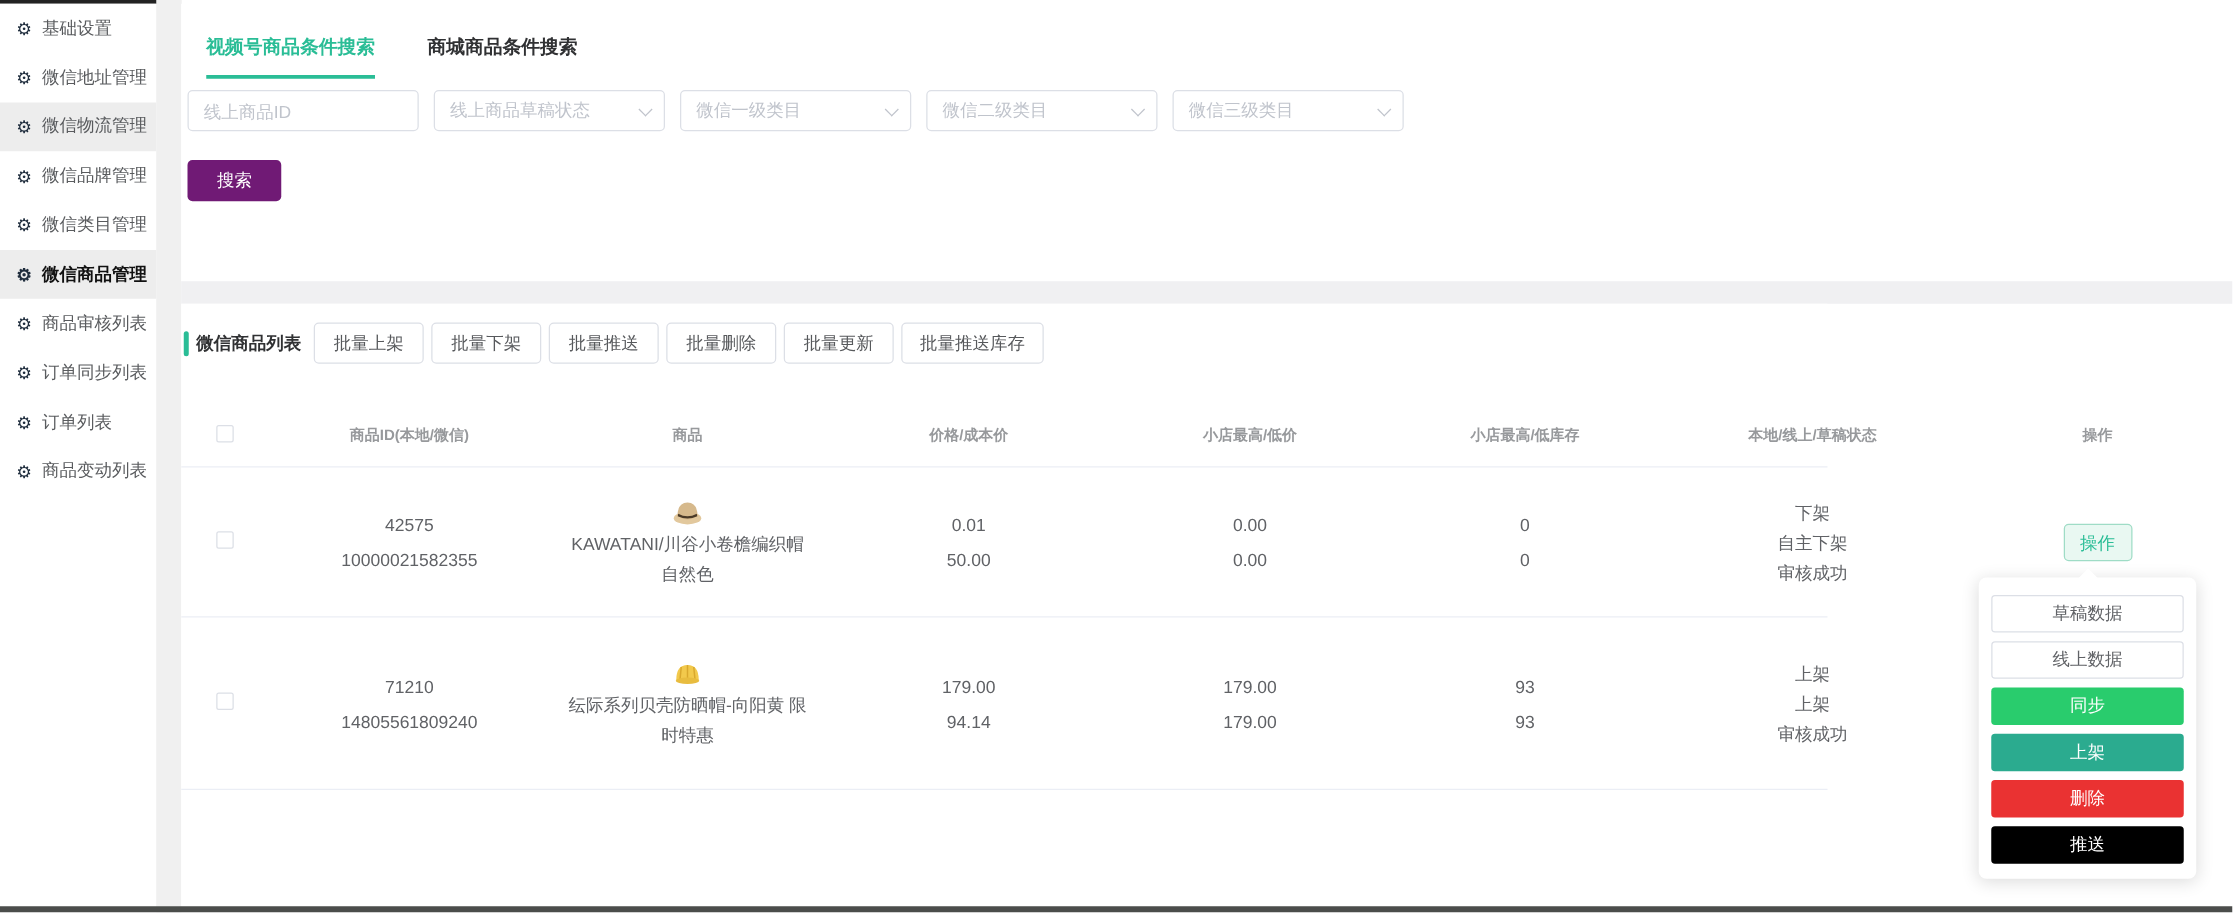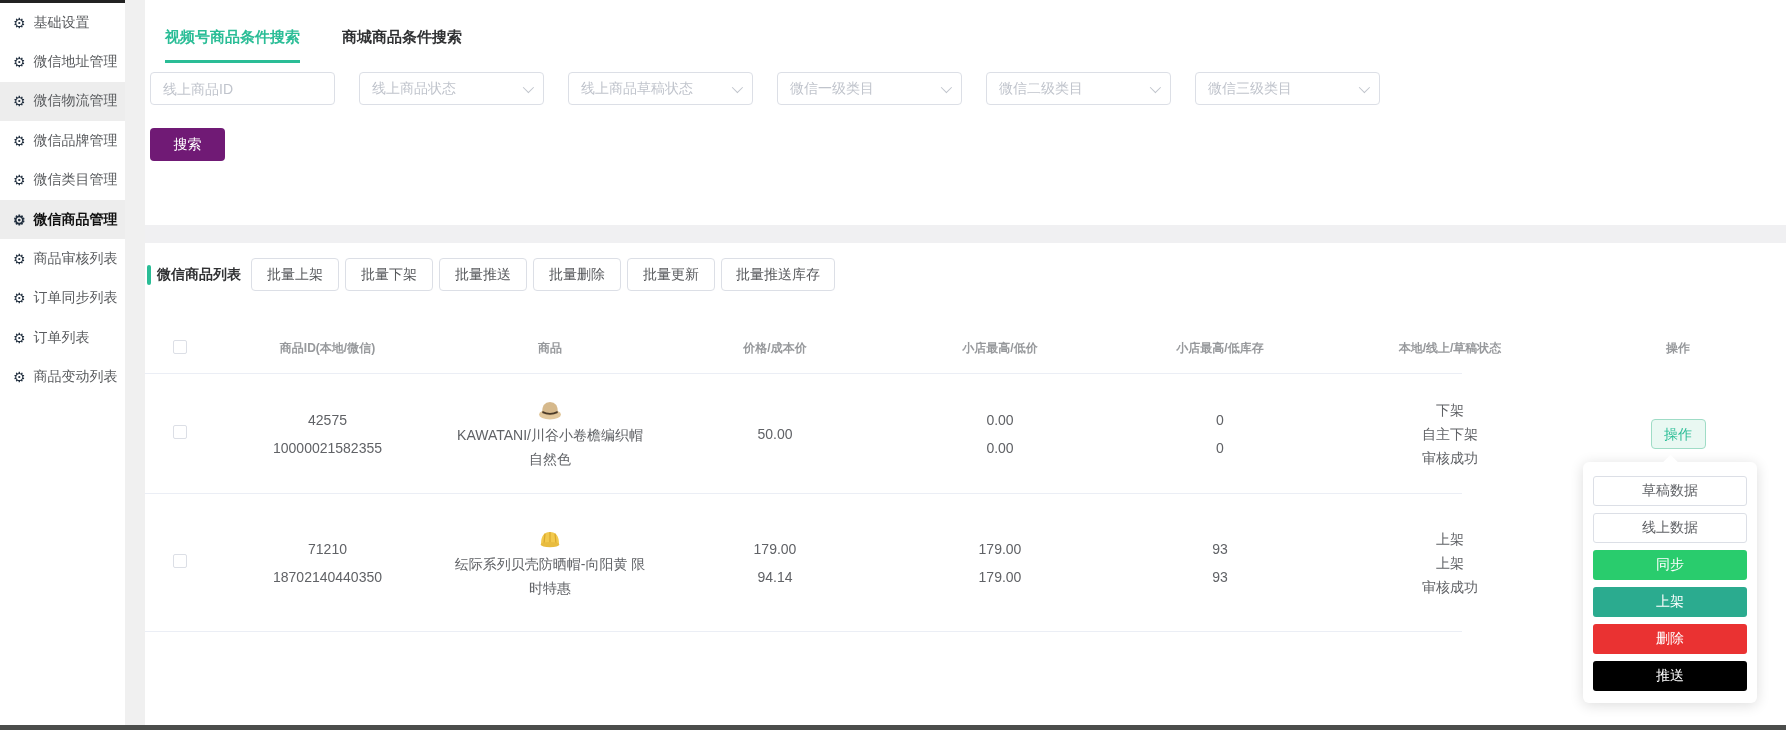--- a/index.html
+++ b/index.html
@@ -23,21 +23,21 @@
   .gray-band    { position:absolute; left:145px; top:225px; width:1641px; height:18px; background:#f0f0f2; }
   .list-panel   { position:absolute; left:145px; top:243px; width:1317px; height:482px; background:#fff;text-decoration:underline; }
 
   
   .tabs { position:absolute; left:20px; top:28px; display:flex; }
   .tab  { font-size:15px; font-weight:600; color:#303133; margin-right:42px; padding-bottom:13px;
           border-bottom:3px solid transparent; cursor:pointer; }
   .tab.active { color:#2abd96; border-bottom-color:#2abd96; }
 
   
-  .filters { position:absolute; left:5px; top:72px; display:flex; gap:24px; }
+  .filters { position:absolute; left:5px; top:72px; display:flex; gap:12px; }
   .field { width:185px; height:33px; border:1px solid #dcdfe6; border-radius:4px; background:#fff;
            display:flex; align-items:center; padding:0 12px; font-size:14px; color:#c0c4cc; }
   input.field { outline:none; }
   input.field::placeholder { color:#c0c4cc; }
   .select { justify-content:space-between; cursor:pointer; }
   .chev { width:8px; height:8px; border-right:1.6px solid #c0c4cc; border-bottom:1.6px solid #c0c4cc;
           transform:rotate(45deg) translateY(-2px); }
 
   .search-btn { position:absolute; left:5px; top:128px; width:75px; height:33px; background:#701a75;
                 color:#fff; font-size:14px; border:none; border-radius:4px; cursor:pointer; }
@@ -136,24 +136,20 @@
 
 <section class="search-panel">
   <div class="tabs">
     <div class="tab active">视频号商品条件搜索</div>
     <div class="tab">商城商品条件搜索</div>
   </div>
 
   <div class="filters">
     <input class="field" placeholder="线上商品ID" style="">
     <div class="field select">
-      <span>线上商品状态</span>
-      <span class="chev"></span>
-    </div>
-    <div class="field select">
       <span>线上商品草稿状态</span>
       <span class="chev"></span>
     </div>
     <div class="field select">
       <span>微信一级类目</span>
       <span class="chev"></span>
     </div>
     <div class="field select">
       <span>微信二级类目</span>
       <span class="chev"></span>
@@ -203,20 +199,21 @@
       <div class="td prod">
         <svg width="26" height="24" viewBox="0 0 26 24">
           <ellipse cx="13" cy="17.5" rx="11" ry="5" fill="#e2c89d"></ellipse>
           <path d="M5 16 Q5 5 13 5 Q21 5 21 16 Q17 18.5 13 18.5 Q9 18.5 5 16 Z" fill="#d6b98c"></path>
           <path d="M5.6 14 Q13 18 20.4 14 L20.8 16 Q13 19.6 5.2 16 Z" fill="#4a3a28"></path>
         </svg>
         <span>KAWATANI/川谷小卷檐编织帽</span>
         <span>自然色</span>
       </div>
       <div class="td cellstack">
+        <span>0.01</span>
         <span>50.00</span>
       </div>
       <div class="td cellstack">
         <span>0.00</span>
         <span>0.00</span>
       </div>
       <div class="td cellstack">
         <span>0</span>
         <span>0</span>
       </div>
@@ -227,21 +224,21 @@
       </div>
       <div class="td">
         <span class="op-btn">操作</span>
       </div>
     </div>
 
     <div class="grid trow r2">
       <div class="td"><span class="checkbox"></span></div>
       <div class="td cellstack">
         <span>71210</span>
-        <span>18702140440350</span>
+        <span>14805561809240</span>
       </div>
       <div class="td prod">
         <svg width="26" height="24" viewBox="0 0 26 24">
           <path d="M4 18 Q4 6 13 6 Q22 6 22 18 Q13 21.5 4 18 Z" fill="#f2c94c"></path>
           <path d="M8 7.6 L7 17.6 M13 6 L13 19 M18 7.6 L19 17.6" stroke="#d9a82e" stroke-width="1.2" fill="none"></path>
           <ellipse cx="13" cy="18.6" rx="9.4" ry="2.6" fill="#e8bc3f"></ellipse>
         </svg>
         <span>纭际系列贝壳防晒帽-向阳黄 限</span>
         <span>时特惠</span>
       </div>

